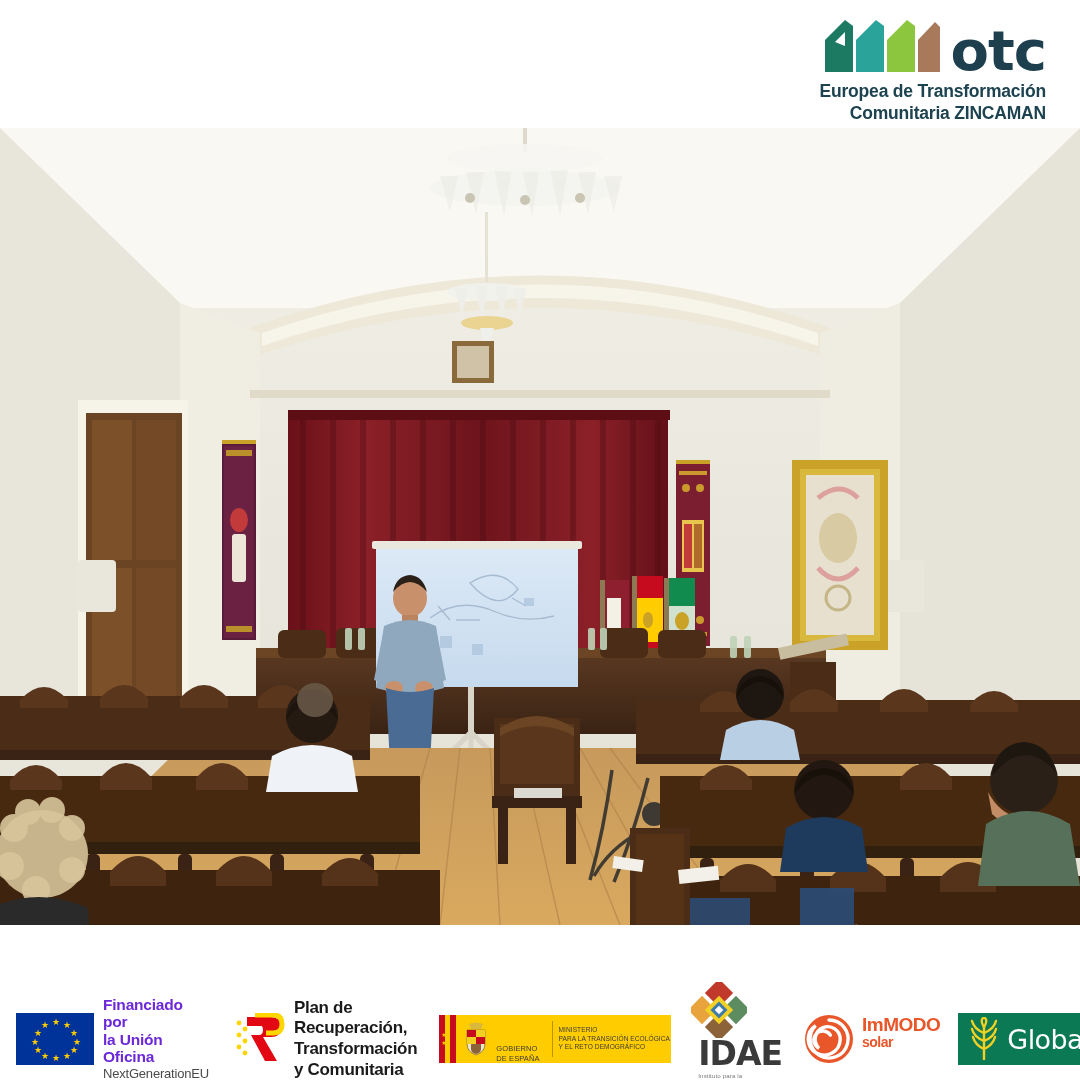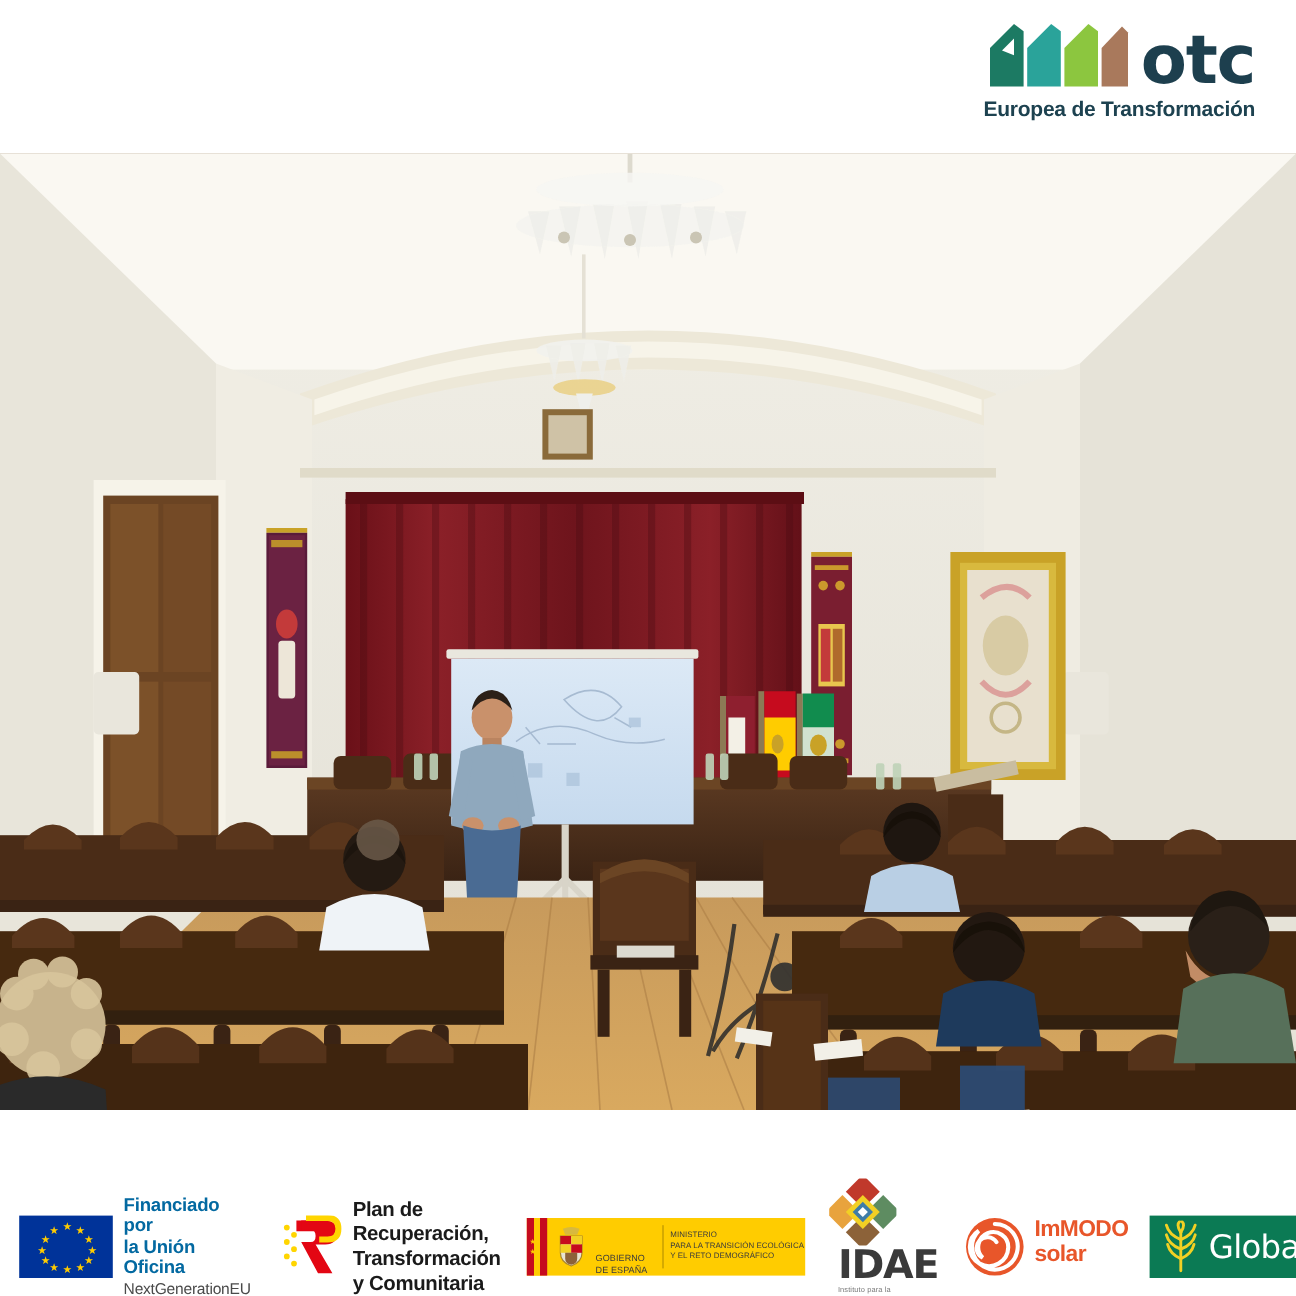--- a/index.html
+++ b/index.html
@@ -28,21 +28,21 @@
   .sponsors { position:absolute; left:0; top:1003px; width:1080px; height:72px;
      display:flex; align-items:center; gap:0px; }
 
   .spon { display:flex; align-items:center; }
 
   
   .eu-flag { width:78px; height:52px; background:#003399; position:relative; flex:none; }
   .eu-star { position:absolute; width:7px; height:7px; color:#FFCC00; font-size:9px;
      line-height:7px; text-align:center; }
   .eu-text { margin-left:9px; line-height:1.12; }
-  .eu-l1 { color:#0369a1; font-weight:bold; font-size:15.5px; letter-spacing:-0.2px; }
+  .eu-l1 { color:#6d28d9; font-weight:bold; font-size:15.5px; letter-spacing:-0.2px; }
   .eu-l2 { color:#4a4a4a; font-size:13px; margin-top:2px; letter-spacing:-0.2px; }
 
   
   .prtr { display:flex; align-items:center; margin-left:22px; }
   .prtr-mark { width:54px; height:52px; flex:none; }
   .prtr-text { margin-left:9px; color:#1a1a1a; font-weight:bold; font-size:17px;
      line-height:1.22; letter-spacing:-0.3px; }
 
   
   .gob { margin-left:22px; display:flex; align-items:stretch; width:232px; height:48px;
@@ -62,21 +62,21 @@
   .idae-text { margin-left:7px; }
   .idae-word { font-size:33px; font-weight:bold; color:#3a3a3a; letter-spacing:-1px;
      line-height:0.95; font-family:"DejaVu Sans", sans-serif; }
   .idae-sub { font-size:6.2px; color:#7a7a7a; line-height:1.3; margin-top:2px; letter-spacing:0.1px;}
 
   
   .immodo { margin-left:22px; display:flex; align-items:flex-start; }
   .immodo-mark { width:50px; height:50px; flex:none; }
   .immodo-text { margin-left:8px; color:#E8562A; font-weight:bold; line-height:1.12; }
   .immodo-l1 { font-size:19px; letter-spacing:-0.5px; }
-  .immodo-l2 { font-size:19px; letter-spacing:-0.5px; }
+  .immodo-l2 { font-size:14px; letter-spacing:-0.5px; }
 
   
   .glob { margin-left:18px; width:158px; height:52px; background:#0B7A54; display:flex;
      align-items:center; flex:none; }
   .glob-mark { width:40px; height:44px; margin-left:6px; flex:none; }
   .glob-word { color:#fff; font-size:27px; letter-spacing:-0.6px; margin-left:3px;
      font-family:"DejaVu Sans", sans-serif; }
 </style>
 </head>
 <body>
@@ -91,20 +91,21 @@
           <path d="M12 26 L22 16 L22 30 Z" fill="#ffffff"></path>
           <path d="M33 56 V24 L53 4 L61 10 V56 Z" fill="#2AA39A"></path>
           <path d="M64 56 V24 L84 4 L92 10 V56 Z" fill="#8CC63F"></path>
           <path d="M95 56 V24 L112 6 L117 11 V56 Z" fill="#A9795C"></path>
           <rect x="2" y="50" width="115" height="6" fill="#ffffff" opacity="0"></rect>
         </svg>
         <div class="otc-word">otc</div>
       </div>
       <div class="otc-sub">
         <div class="light">Europea de Transformación</div>
+        <div><span class="light">Comunitaria </span><span class="zinc">ZINCAMAN</span></div>
       </div>
     </div>
   </div>
 
   <div class="photo">
     <svg viewBox="0 0 1080 797" preserveAspectRatio="none">
       <defs>
         <linearGradient id="wallG" x1="0" y1="0" x2="0" y2="1">
           <stop offset="0" stop-color="#F2F0E8"></stop>
             <stop offset="1" stop-color="#E2DFD4"></stop>

